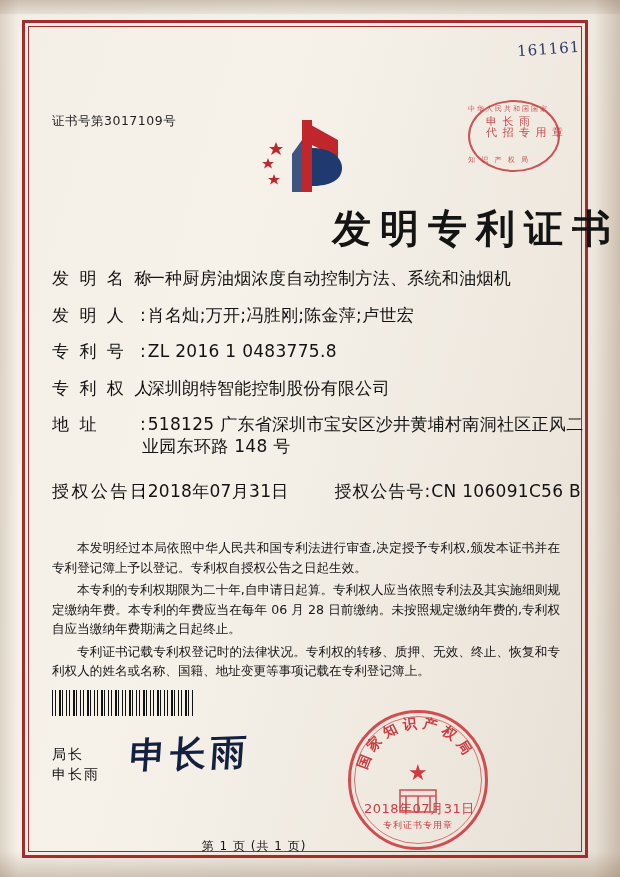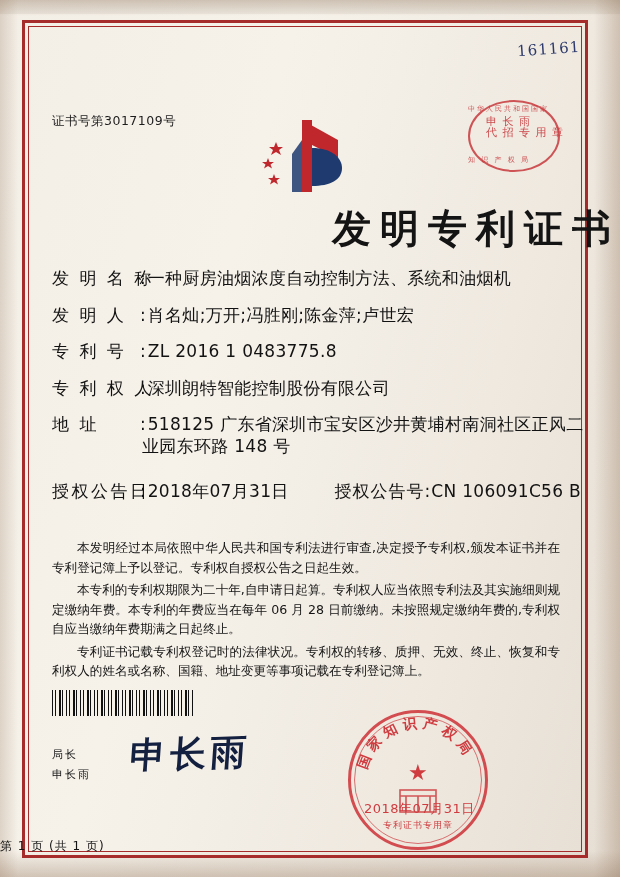--- a/index.html
+++ b/index.html
@@ -196,25 +196,24 @@
         #111 0px, #111 1.5px, transparent 1.5px, transparent 3px,
         #111 3px, #111 4px, transparent 4px, transparent 7px,
         #111 7px, #111 9px, transparent 9px, transparent 10.5px,
         #111 10.5px, #111 11.5px, transparent 11.5px, transparent 14px);
   }
 
   
   .sig-label {
     position: absolute;
     left: 52px; top: 744px;
-    font-size: 11px;
+    font-size: 14px;
     letter-spacing: 2px;
     color: #111;
     line-height: 20px;
-    font-family: Liberation Serif, serif;
   }
   .sig-script {
     position: absolute;
     left: 130px; top: 730px;
     font-family: "DejaVu Serif", serif;
     font-size: 36px;
     font-weight: bold;
     color: #14203f;
     letter-spacing: 4px;
     transform: skewX(-6deg) rotate(-2deg);
@@ -268,20 +267,21 @@
     color: #cf3b3f;
     letter-spacing: 0.5px;
     font-family: "DejaVu Sans", sans-serif;
     border-top: 0;
   }
 
   .page-footer {
     position: absolute;
     left: 0; top: 838px;
     width: 508px;
+    text-align: center;
     font-size: 12px;
     color: #141414;
     letter-spacing: 1px;
   }
 
   
   .artifact {
     position: absolute;
     pointer-events: none;
     background: rgba(120, 95, 70, 0.07);

